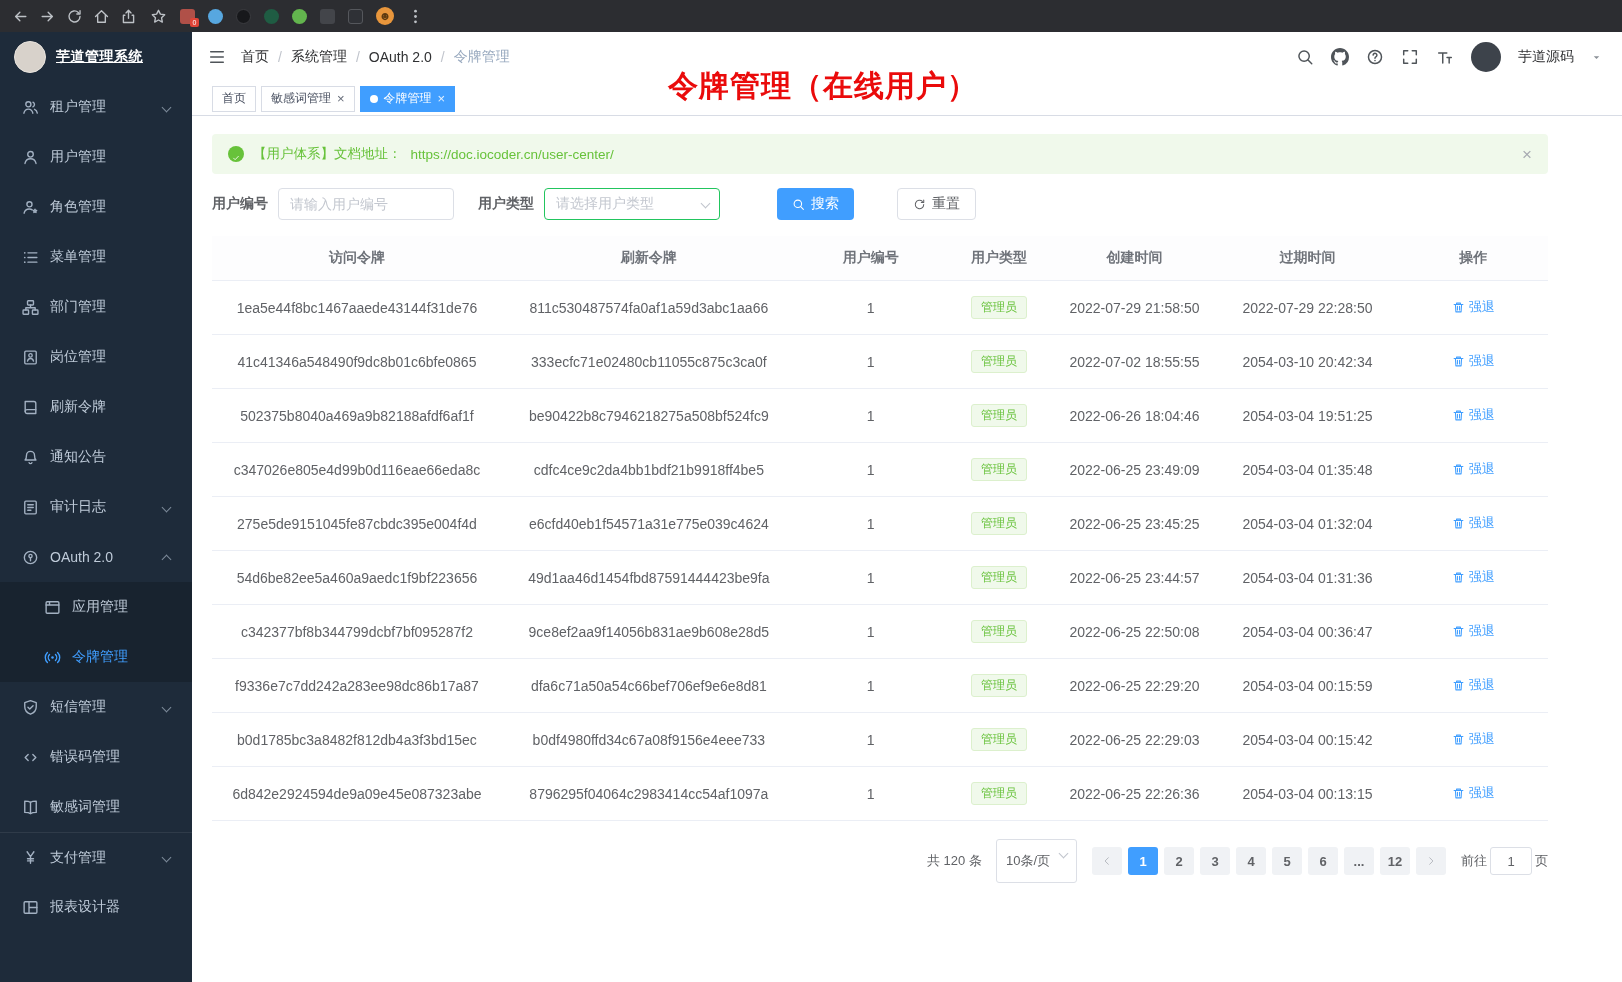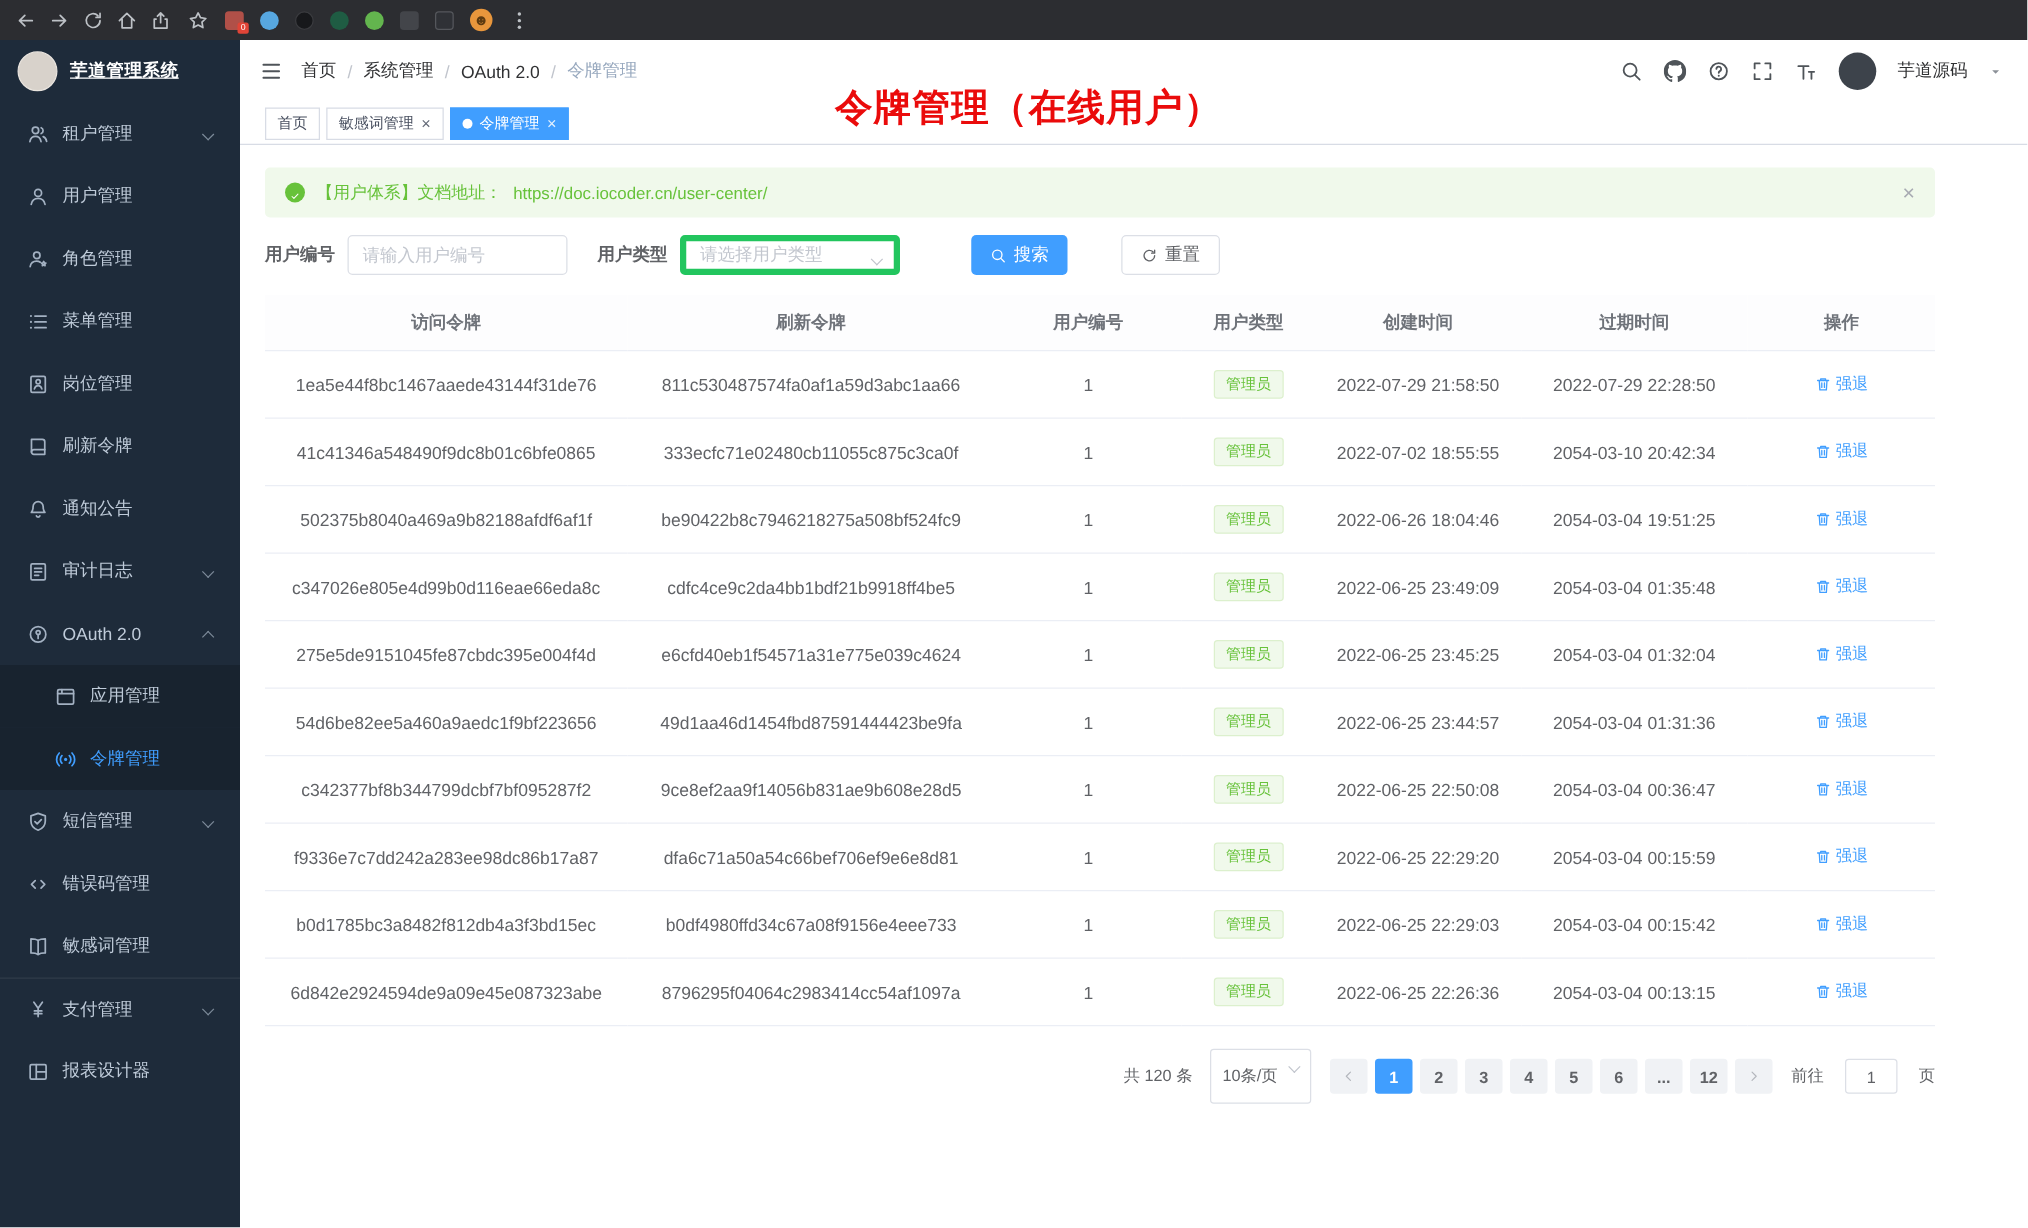--- a/index.html
+++ b/index.html
@@ -63,21 +63,21 @@
   .alert { height:40px; background:#f0f9eb; border-radius:4px; display:flex; align-items:center; padding:0 16px; gap:9px; }
   .alert-check { width:16px; height:16px; border-radius:50%; background:#67c23a; color:#fff; padding:3px; flex:none; }
   .alert-text, .alert-link { color:#67c23a; font-size:13.5px; }
   .alert-link { cursor:pointer; }
   .alert-close { margin-left:auto; color:#a8abb2; font-size:17px; cursor:pointer; line-height:1; }
 
   .filter-row { display:flex; align-items:center; margin-top:14px; }
   .f-label { font-size:14px; font-weight:700; color:#606266; margin-right:10px; }
   .f-input { width:176px; height:32px; border:1px solid #dcdfe6; border-radius:4px; padding:0 11px; font-size:14px; color:#606266; outline:none; margin-right:24px; }
   .f-input::placeholder { color:#c3c7cf; }
-  .f-select { width:176px; height:32px; border:5px solid #22c55e; border-radius:4px; display:flex; align-items:center; padding:0 26px 0 11px; position:relative; margin-right:24px; color:#c3c7cf; font-size:14px; cursor:pointer; }
+  .f-select { width:176px; height:32px; border:1px solid #22c55e; border-radius:4px; display:flex; align-items:center; padding:0 26px 0 11px; position:relative; margin-right:24px; color:#c3c7cf; font-size:14px; cursor:pointer; }
   .sel-caret { position:absolute; right:10px; top:11px; width:7px; height:7px; border-right:1.2px solid #c0c4cc; border-bottom:1.2px solid #c0c4cc; transform:rotate(45deg); }
   .btn { height:32px; border-radius:4px; font-size:14px; display:inline-flex; align-items:center; gap:6px; padding:0 15px; cursor:pointer; border:none;margin-left:33px; }
   .btn .icon { width:13px; height:13px; display:flex; }
   .btn-primary { background:#409eff; color:#fff; margin-right:10px; }
   .btn-plain { background:#fff; border:1px solid #dcdfe6; color:#606266; }
 
   table { width:100%; border-collapse:collapse; margin-top:16px; table-layout:fixed; }
   th { font-size:14px; color:#6f737a; font-weight:600; padding:13px 6px; border-bottom:1px solid #ebeef5; text-align:center; background:#fdfdfe; white-space:nowrap; }
   td { font-size:14px; color:#606266; padding:15px 6px; text-align:center; border-bottom:1px solid #ebeef5; white-space:nowrap; overflow:hidden; text-overflow:ellipsis; }
   .badge { background:#f0f9eb; border:1px solid #dcf0cd; color:#67c23a; font-size:12px; padding:2px 9px; border-radius:3px; display:inline-block; }
@@ -87,21 +87,21 @@
   
   .pagination { margin-top:18px; display:flex; align-items:center; justify-content:flex-end; font-size:13px; color:#606266; }
   .pg-total { margin-right:14px; }
   .pg-size { height:44px; border:1px solid #dcdfe6; border-radius:3px; display:flex; align-items:center; padding:0 26px 0 9px; position:relative; margin-right:12px; cursor:pointer; }
   .pg-size .sel-caret { top:10px; right:9px; }
   .pg-nav, .pg-btn { min-width:30px; height:28px; background:#f0f2f5; border-radius:3px; display:flex; align-items:center; justify-content:center; margin:0 3px; cursor:pointer; }
   .pg-nav { color:#b4b7bd; }
   .pg-nav .icon { width:12px; height:12px; display:flex; }
   .pg-btn { color:#606266; font-weight:600; font-size:13px; }
   .pg-btn.active { background:#409eff; color:#fff; }
-  .pg-goto { margin-left:12px; display:flex; align-items:center; gap:17px; }
+  .pg-goto { margin-left:12px; display:flex; align-items:center; gap:3px; }
   .goto-input { width:42px; height:28px; border:1px solid #dcdfe6; border-radius:3px; text-align:center; font-size:13px; color:#606266; outline:none; }
 </style>
 </head>
 <body>
 
 <div class="browser-bar">
   <span class="bicon">
       <svg viewBox="0 0 16 16" width="100%" height="100%" fill="none" stroke="currentColor" stroke-width="1.3" stroke-linecap="round" stroke-linejoin="round">
         <path d="M13 8H3.4M7.4 4L3.4 8l4 4"></path>
       </svg>
@@ -198,20 +198,31 @@
               <circle cx="2.6" cy="3.6" r=".8" fill="currentColor" stroke="none"></circle>
               <circle cx="2.6" cy="8" r=".8" fill="currentColor" stroke="none"></circle>
               <circle cx="2.6" cy="12.4" r=".8" fill="currentColor" stroke="none"></circle>
             </svg>
           </span>
           <span>菜单管理</span>
         </div>
         <div class="menu-item">
           <span class="icon">
             <svg viewBox="0 0 16 16" width="100%" height="100%" fill="none" stroke="currentColor" stroke-width="1.3" stroke-linecap="round" stroke-linejoin="round">
+              <rect x="5.2" y="1.6" width="5.6" height="4" rx=".6"></rect>
+              <rect x="1" y="10.4" width="5.2" height="4" rx=".6"></rect>
+              <rect x="9.8" y="10.4" width="5.2" height="4" rx=".6"></rect>
+              <path d="M8 5.6v2.6M3.6 10.4V8.2h8.8v2.2"></path>
+            </svg>
+          </span>
+          <span>部门管理</span>
+        </div>
+        <div class="menu-item">
+          <span class="icon">
+            <svg viewBox="0 0 16 16" width="100%" height="100%" fill="none" stroke="currentColor" stroke-width="1.3" stroke-linecap="round" stroke-linejoin="round">
               <rect x="2.6" y="2" width="10.8" height="12" rx="1"></rect>
               <circle cx="8" cy="6" r="1.6"></circle>
               <path d="M5.2 11.4c.4-1.6 1.5-2.4 2.8-2.4s2.4.8 2.8 2.4"></path>
             </svg>
           </span>
           <span>岗位管理</span>
         </div>
         <div class="menu-item">
           <span class="icon">
             <svg viewBox="0 0 16 16" width="100%" height="100%" fill="none" stroke="currentColor" stroke-width="1.3" stroke-linecap="round" stroke-linejoin="round">

